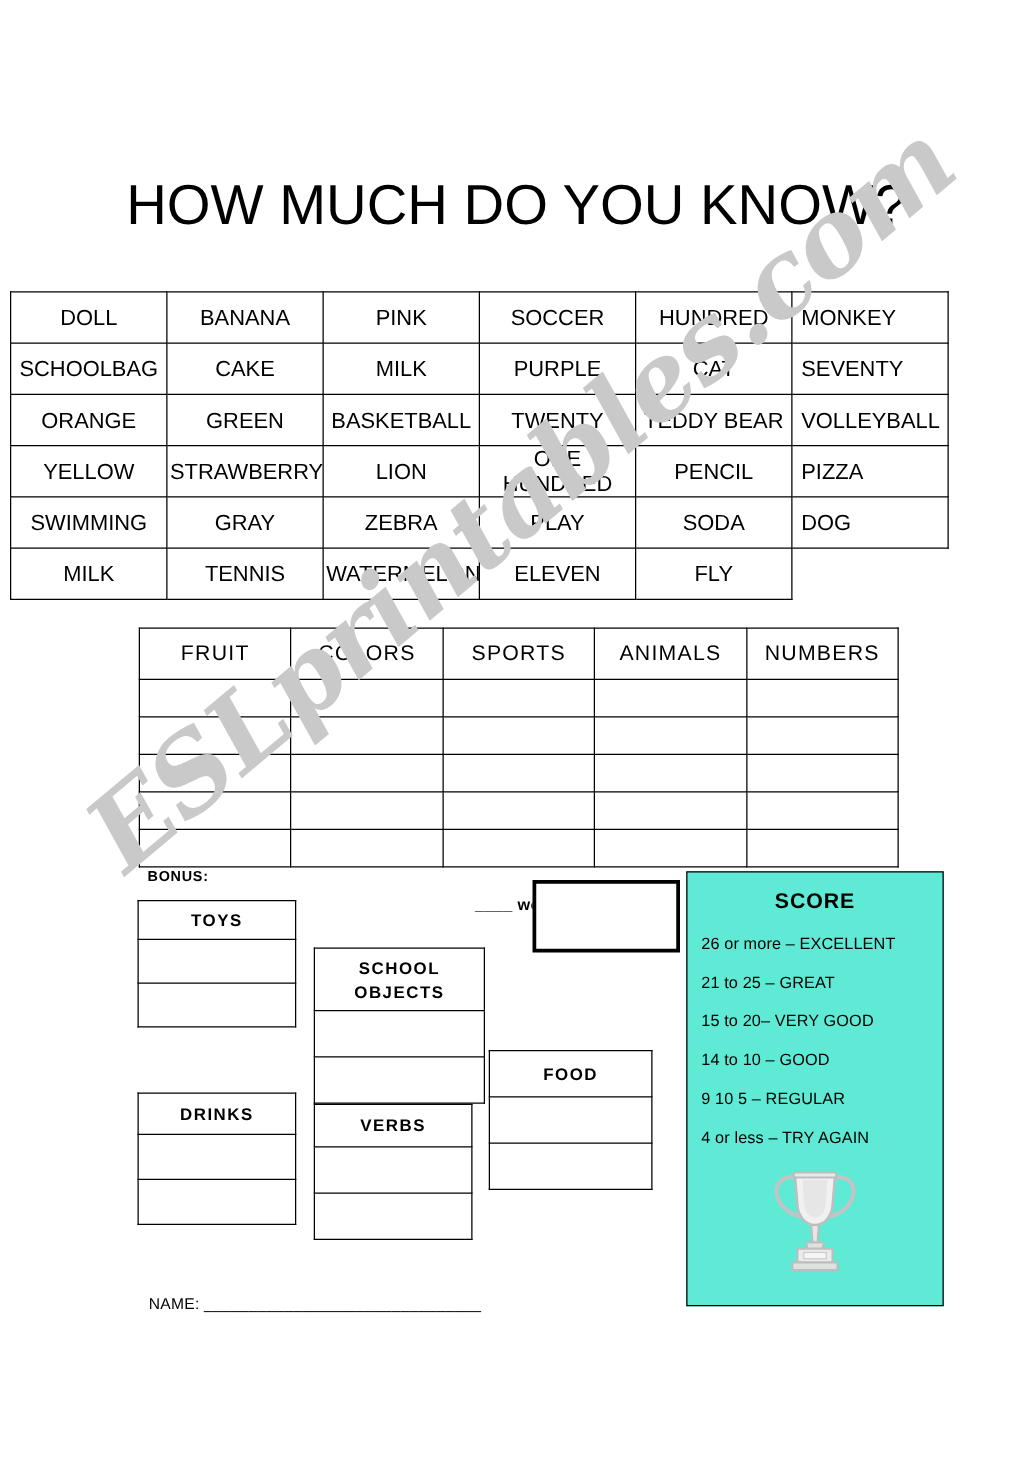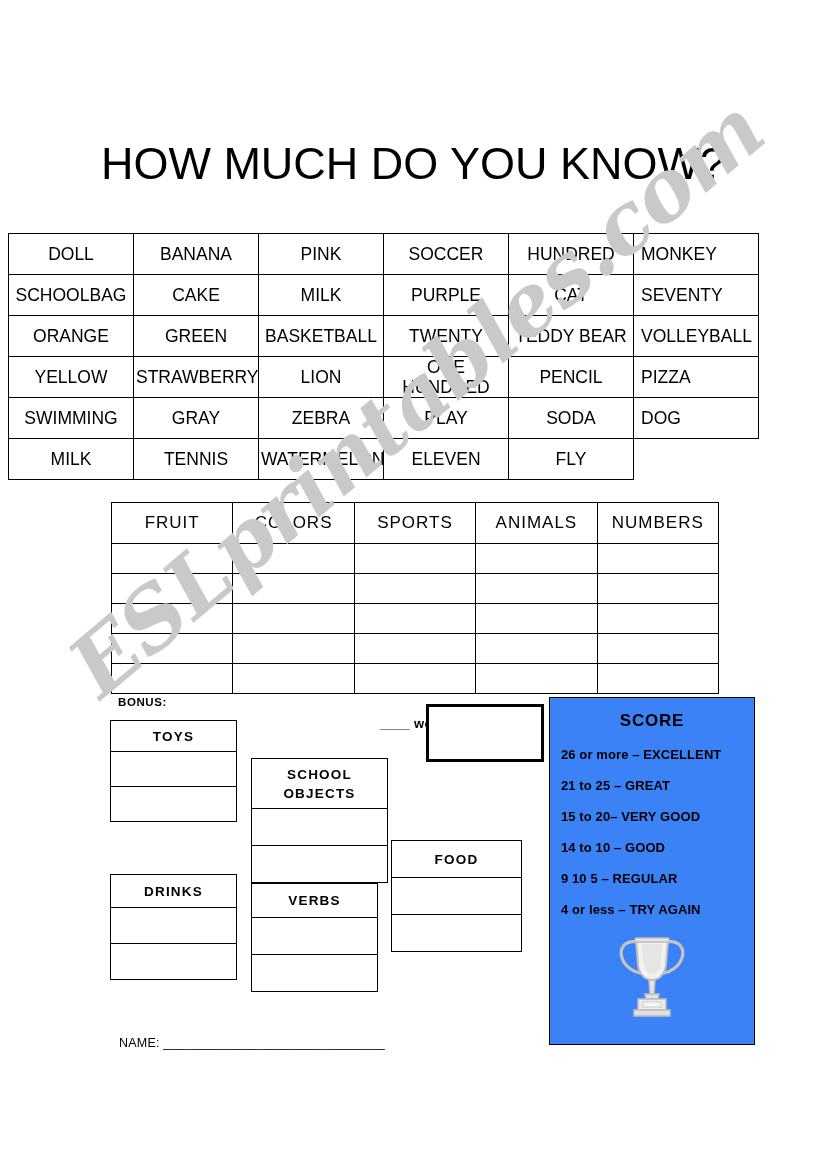--- a/index.html
+++ b/index.html
@@ -179,38 +179,37 @@
   #box-verbs td { height: 34px; }
 
   
   #score-panel {
     position: absolute;
     left: 549px;
     top: 697px;
     width: 206px;
     height: 348px;
     border: 1px solid #000000;
-    background: #3b82f6;
+    background: #5eead4;
     box-sizing: border-box;
     z-index: 4;
   }
   #score-title {
     margin-top: 13px;
     text-align: center;
     font-size: 17px;
     font-weight: bold;
     letter-spacing: 0.8px;
   }
   .score-line {
     margin-top: 16px;
     padding-left: 11px;
     font-size: 13px;
     letter-spacing: 0.1px;
     white-space: nowrap;
-    font-weight: bold;
   }
   #trophy-wrap {
     margin-top: 12px;
     text-align: center;
   }
 
   
   #name-line {
     position: absolute;
     left: 119px;

